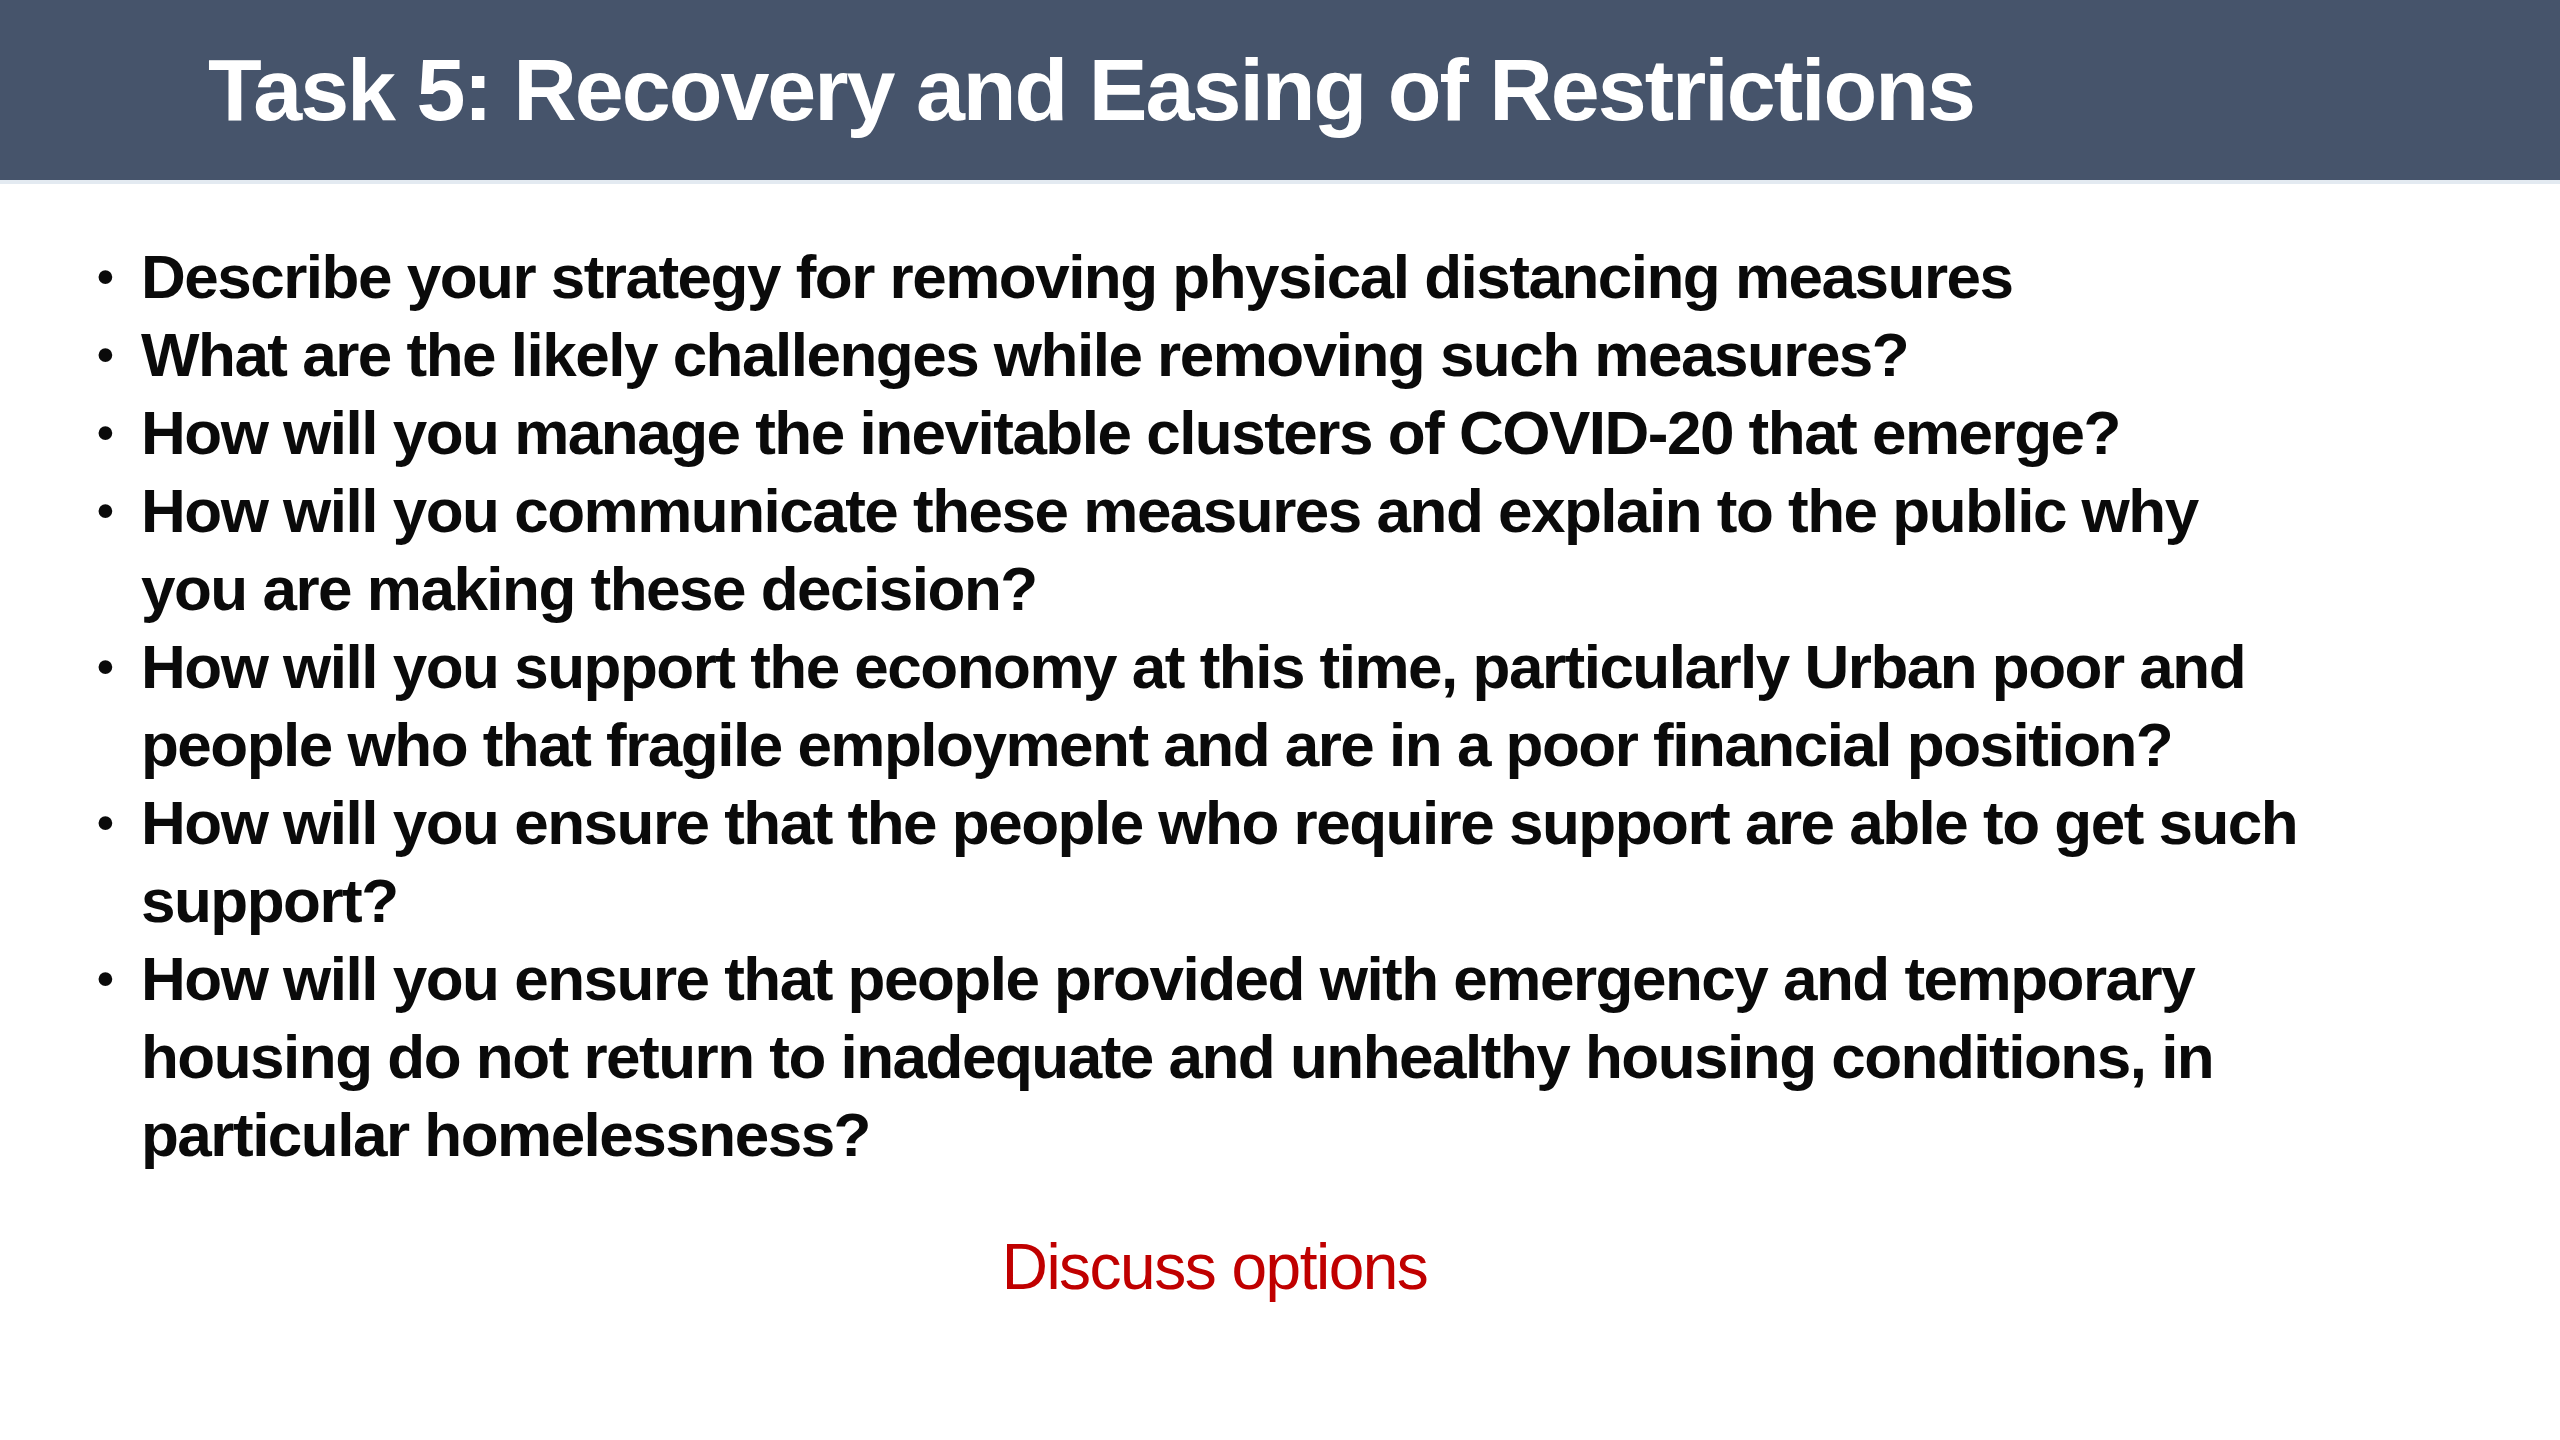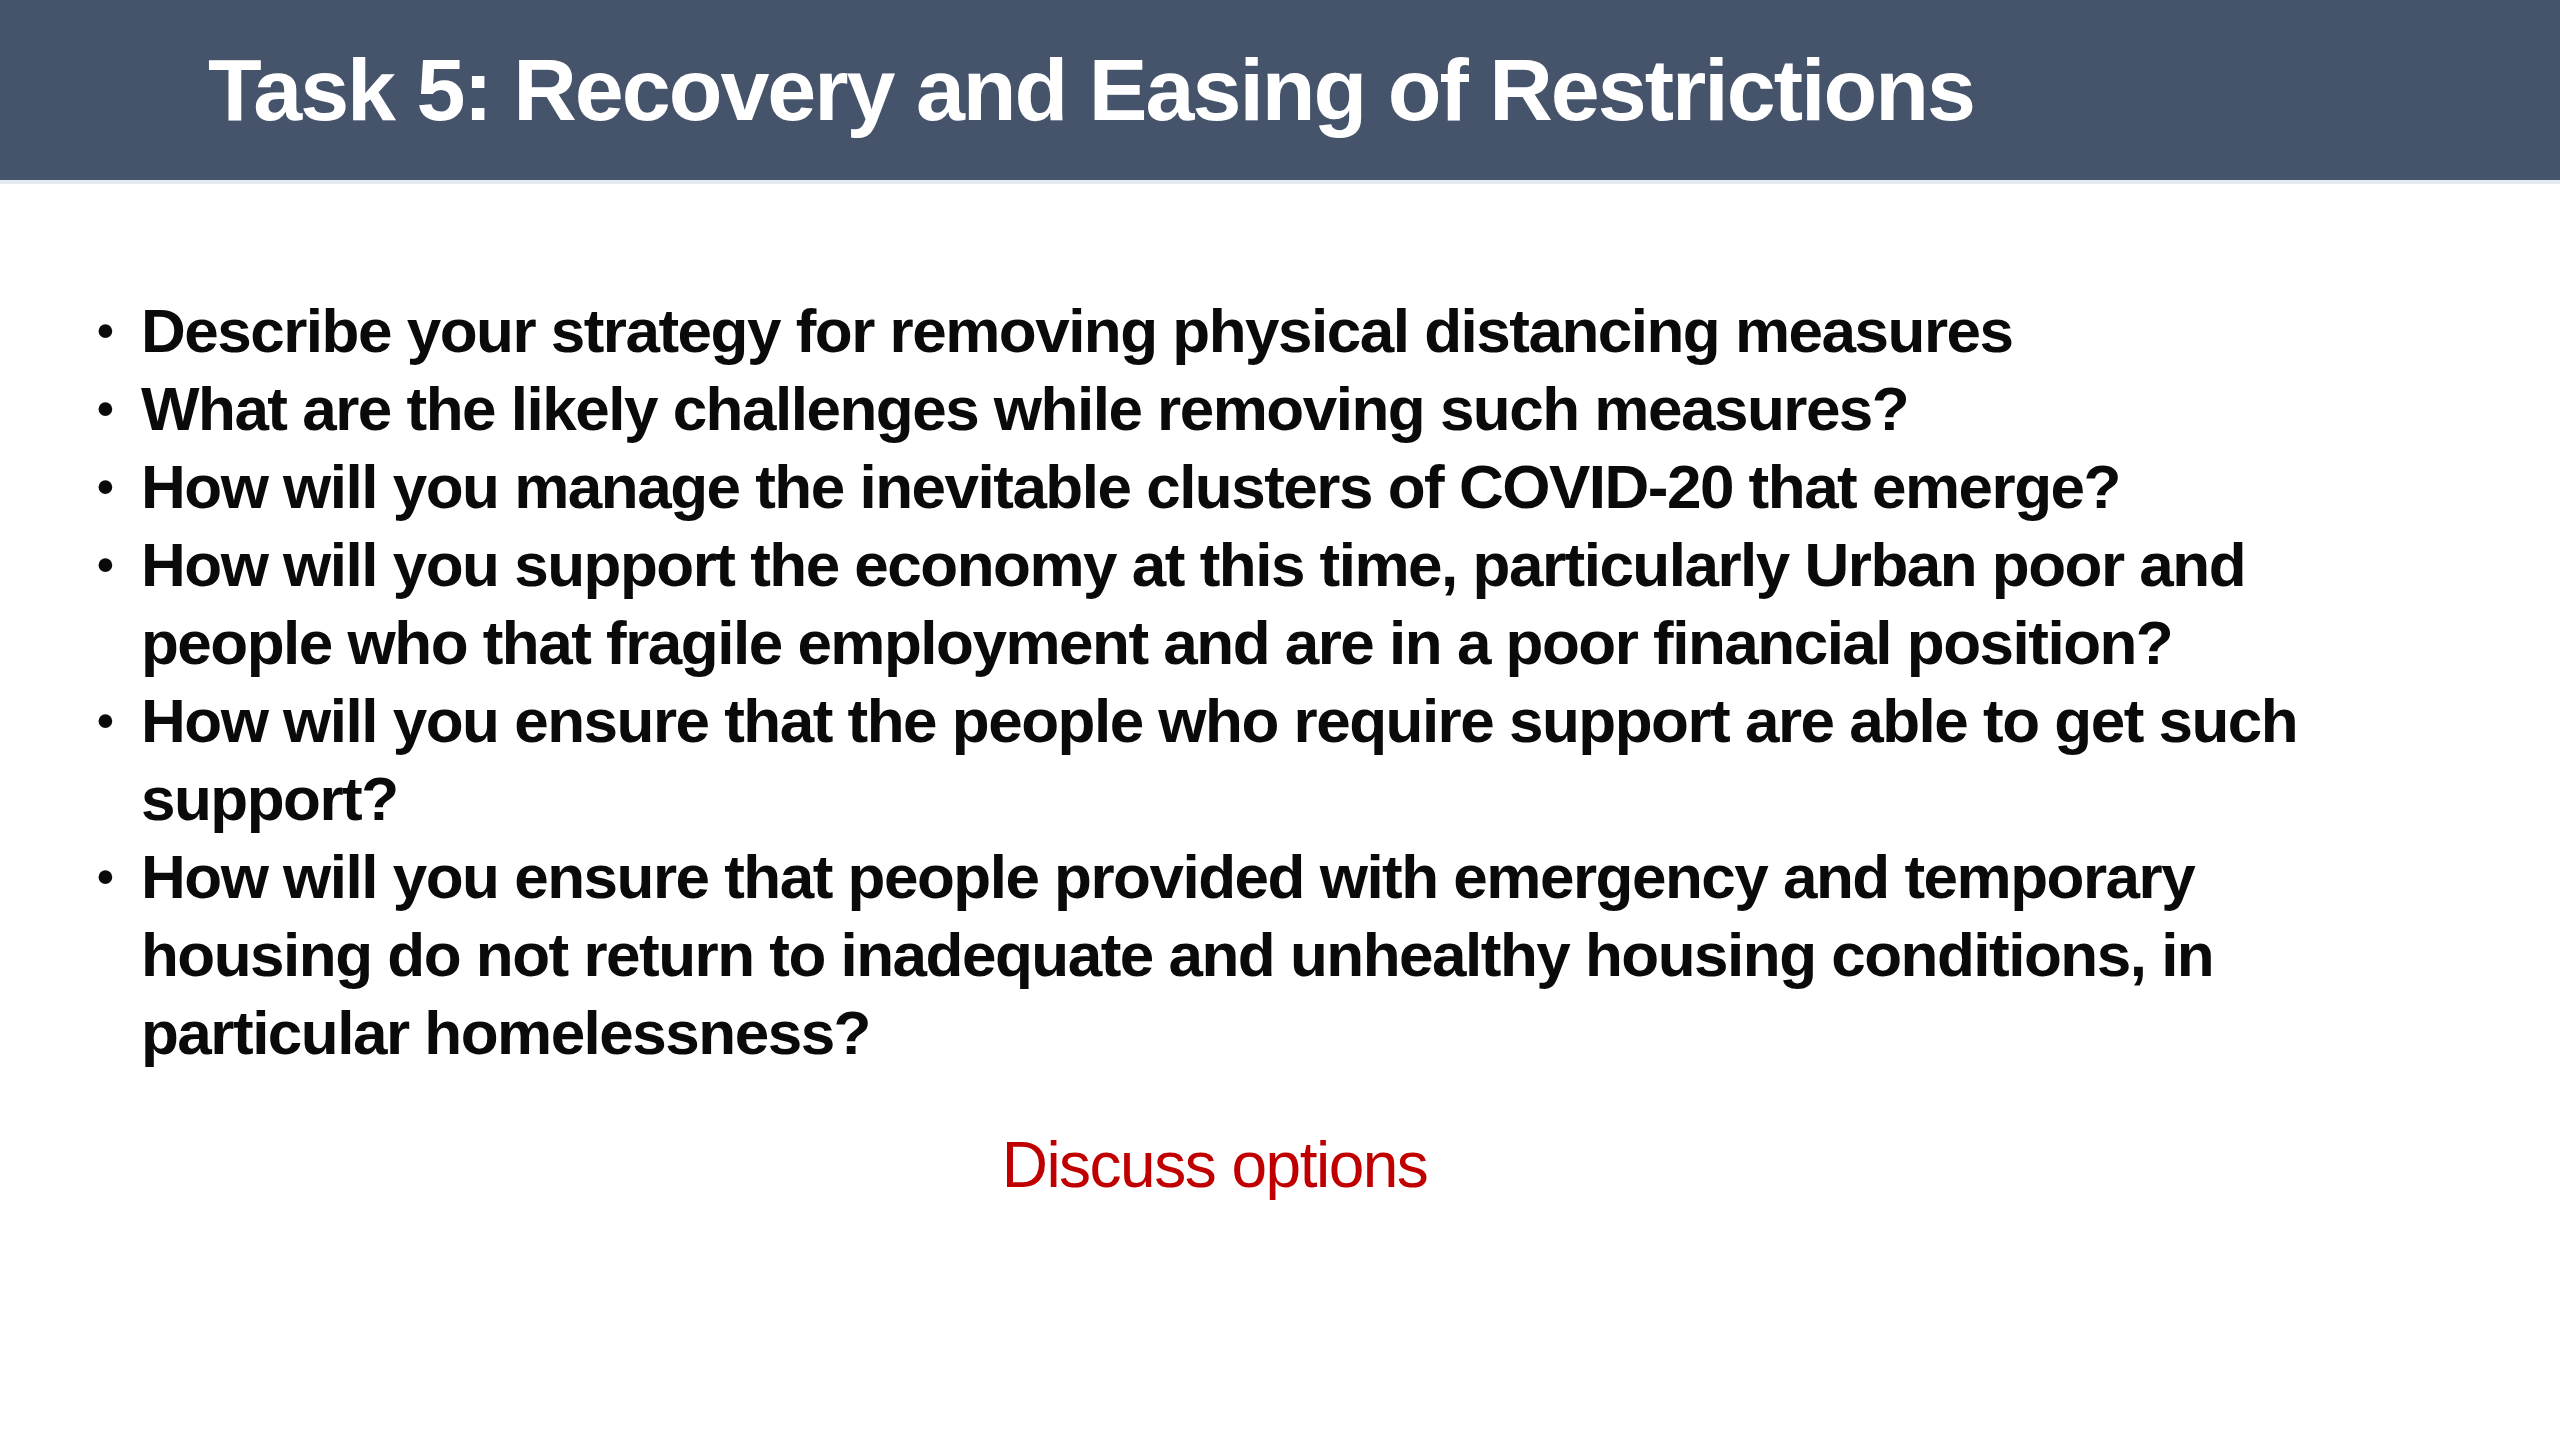--- a/index.html
+++ b/index.html
@@ -30,22 +30,21 @@
   }
   .titlebar h1{
     color:var(--header-text);
     font-size:88px;
     font-weight:700;
     letter-spacing:-2px;
     padding-left:208px;
     white-space:nowrap;
   }
   .content{
-    padding:72px 30px 0 95px;
-    margin-top:36px;
+    padding:54px 30px 0 95px;
   }
   .bullets{
     list-style:none;
   }
   .bullets li{
     position:relative;
     padding-left:46px;
     color:var(--body-text);
     font-size:62px;
     line-height:78px;
@@ -79,20 +78,22 @@
 
   <header class="titlebar">
     <h1>Task 5: Recovery and Easing of Restrictions</h1>
   </header>
 
   <main class="content">
     <ul class="bullets">
       <li>Describe your strategy for removing physical distancing measures</li>
       <li>What are the likely challenges while removing such measures?</li>
       <li>How will you manage the inevitable clusters of COVID-20 that emerge?</li>
+      <li>How will you communicate these measures and explain to the public why
+you are making these decision?</li>
       <li>How will you support the economy at this time, particularly Urban poor and
 people who that fragile employment and are in a poor financial position?</li>
       <li>How will you ensure that the people who require support are able to get such
 support?</li>
       <li>How will you ensure that people provided with emergency and temporary
 housing do not return to inadequate and unhealthy housing conditions, in
 particular homelessness?</li>
     </ul>
 
     <div class="footer-note">Discuss options</div>

